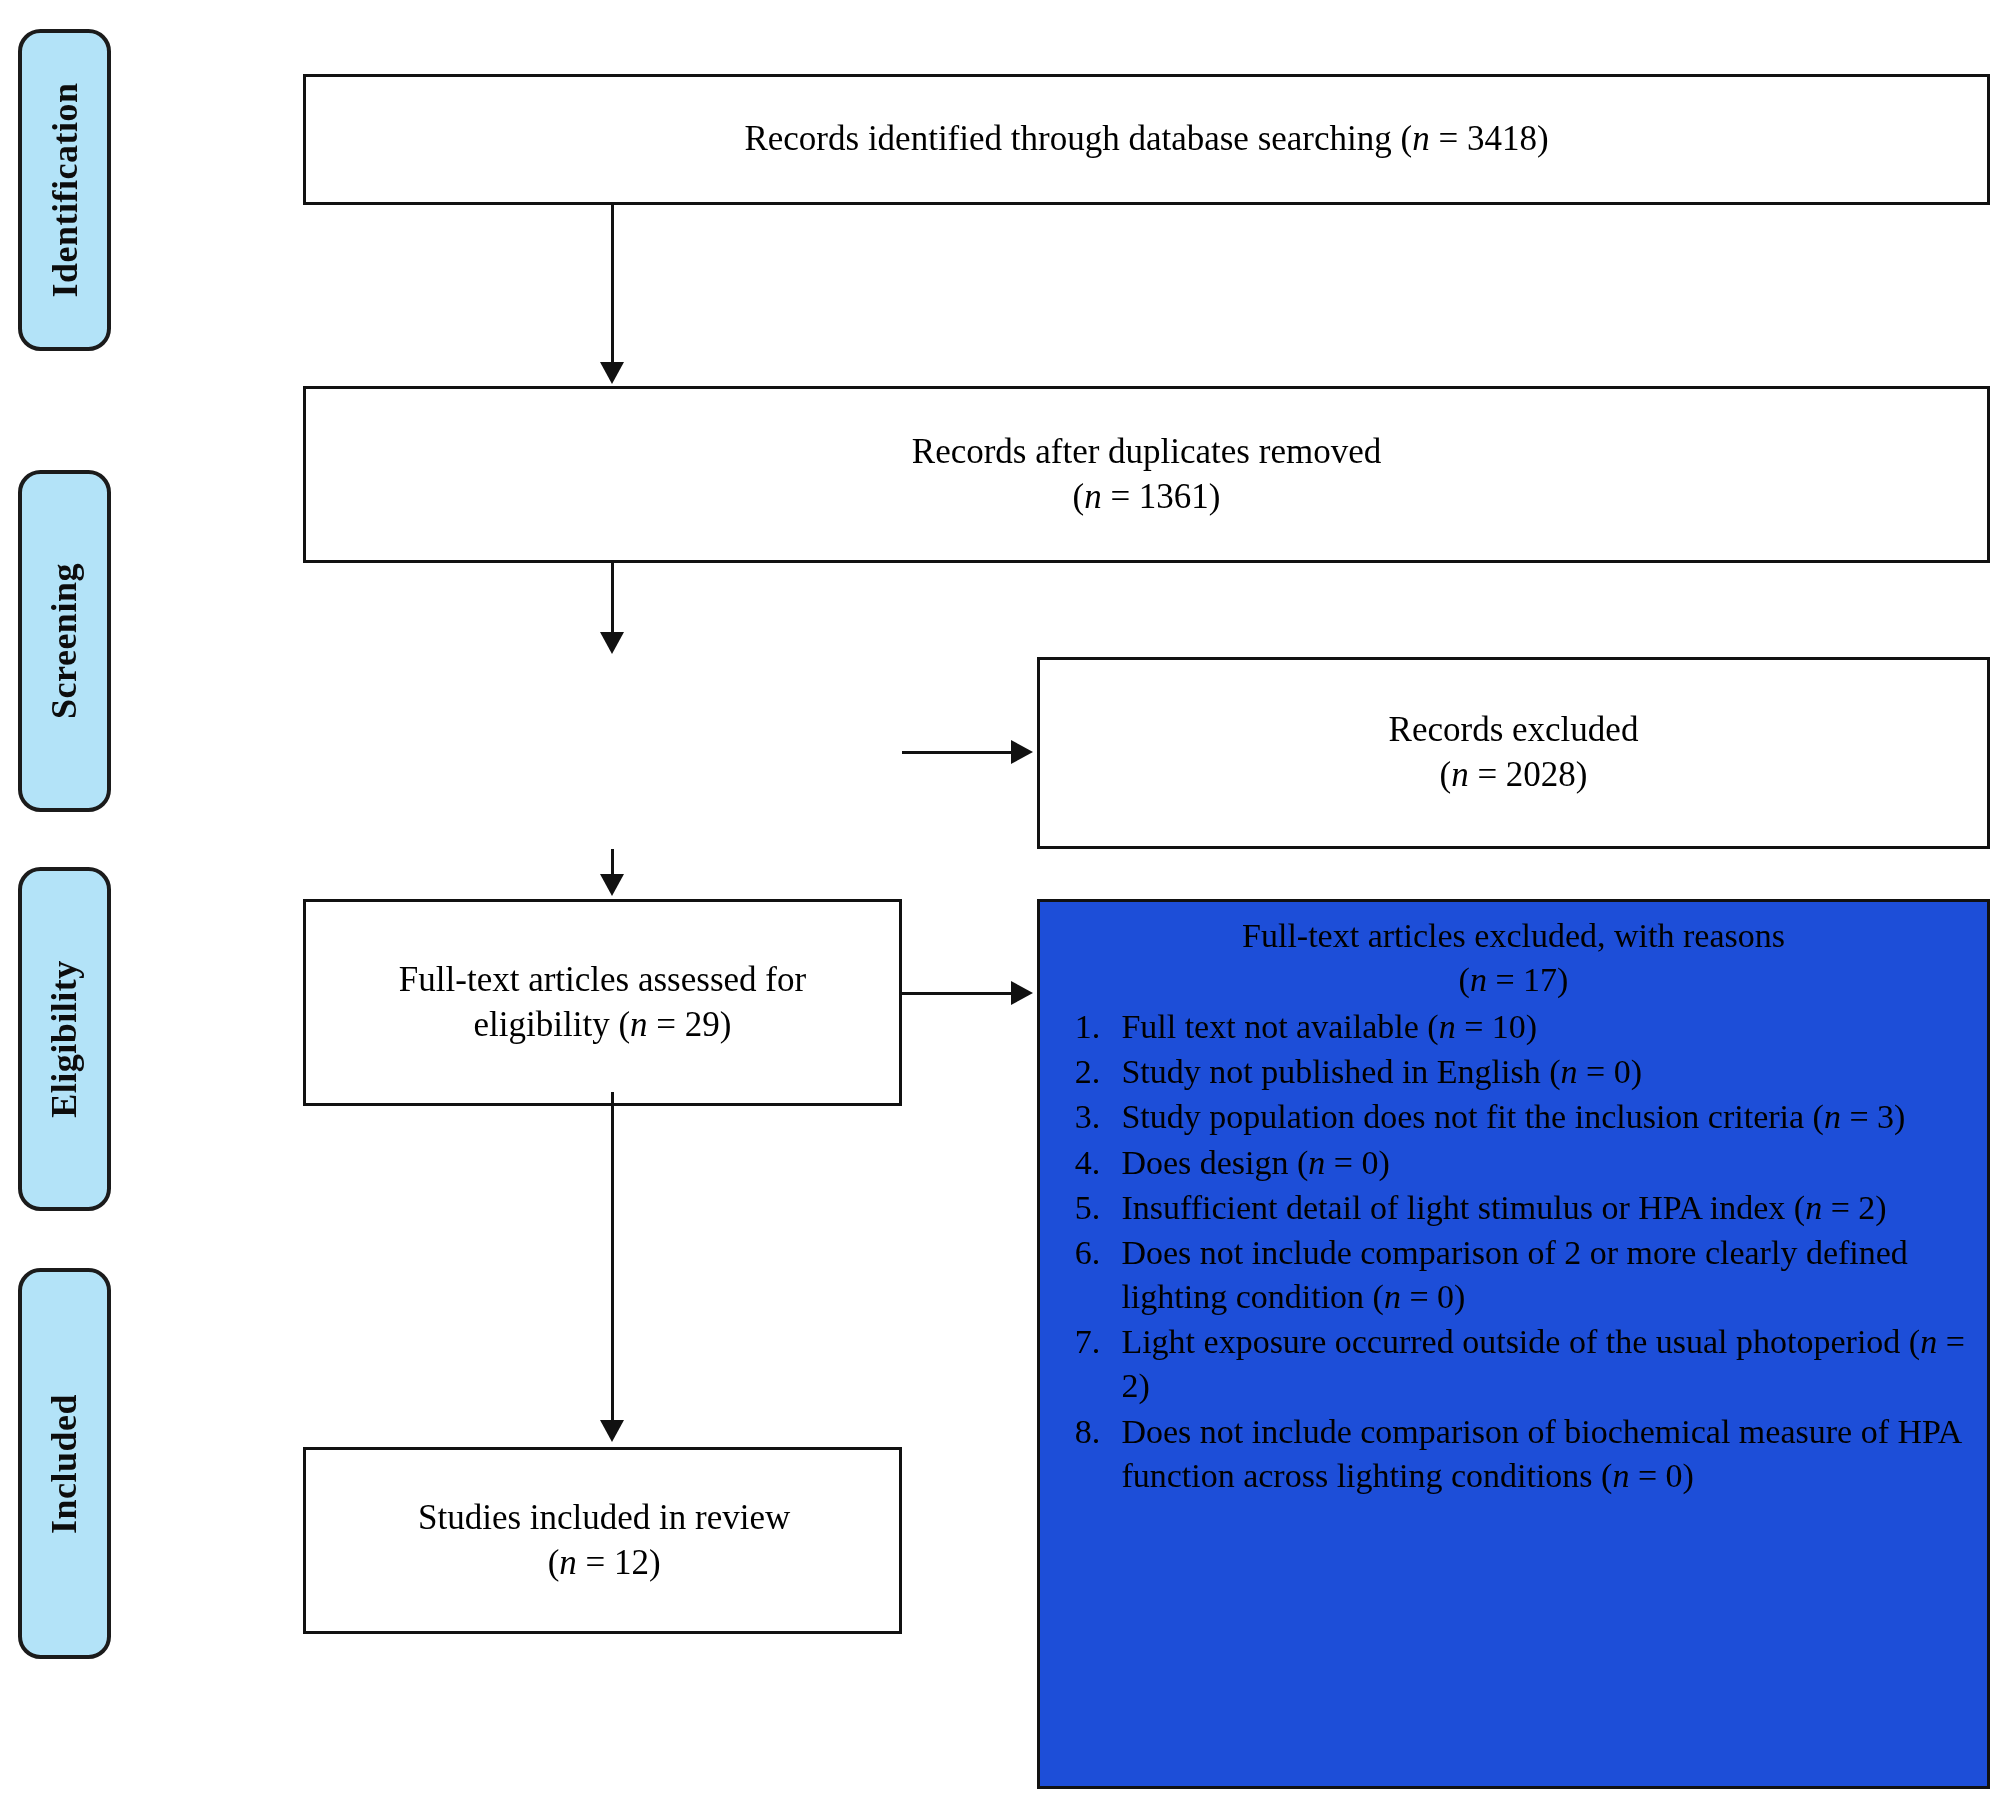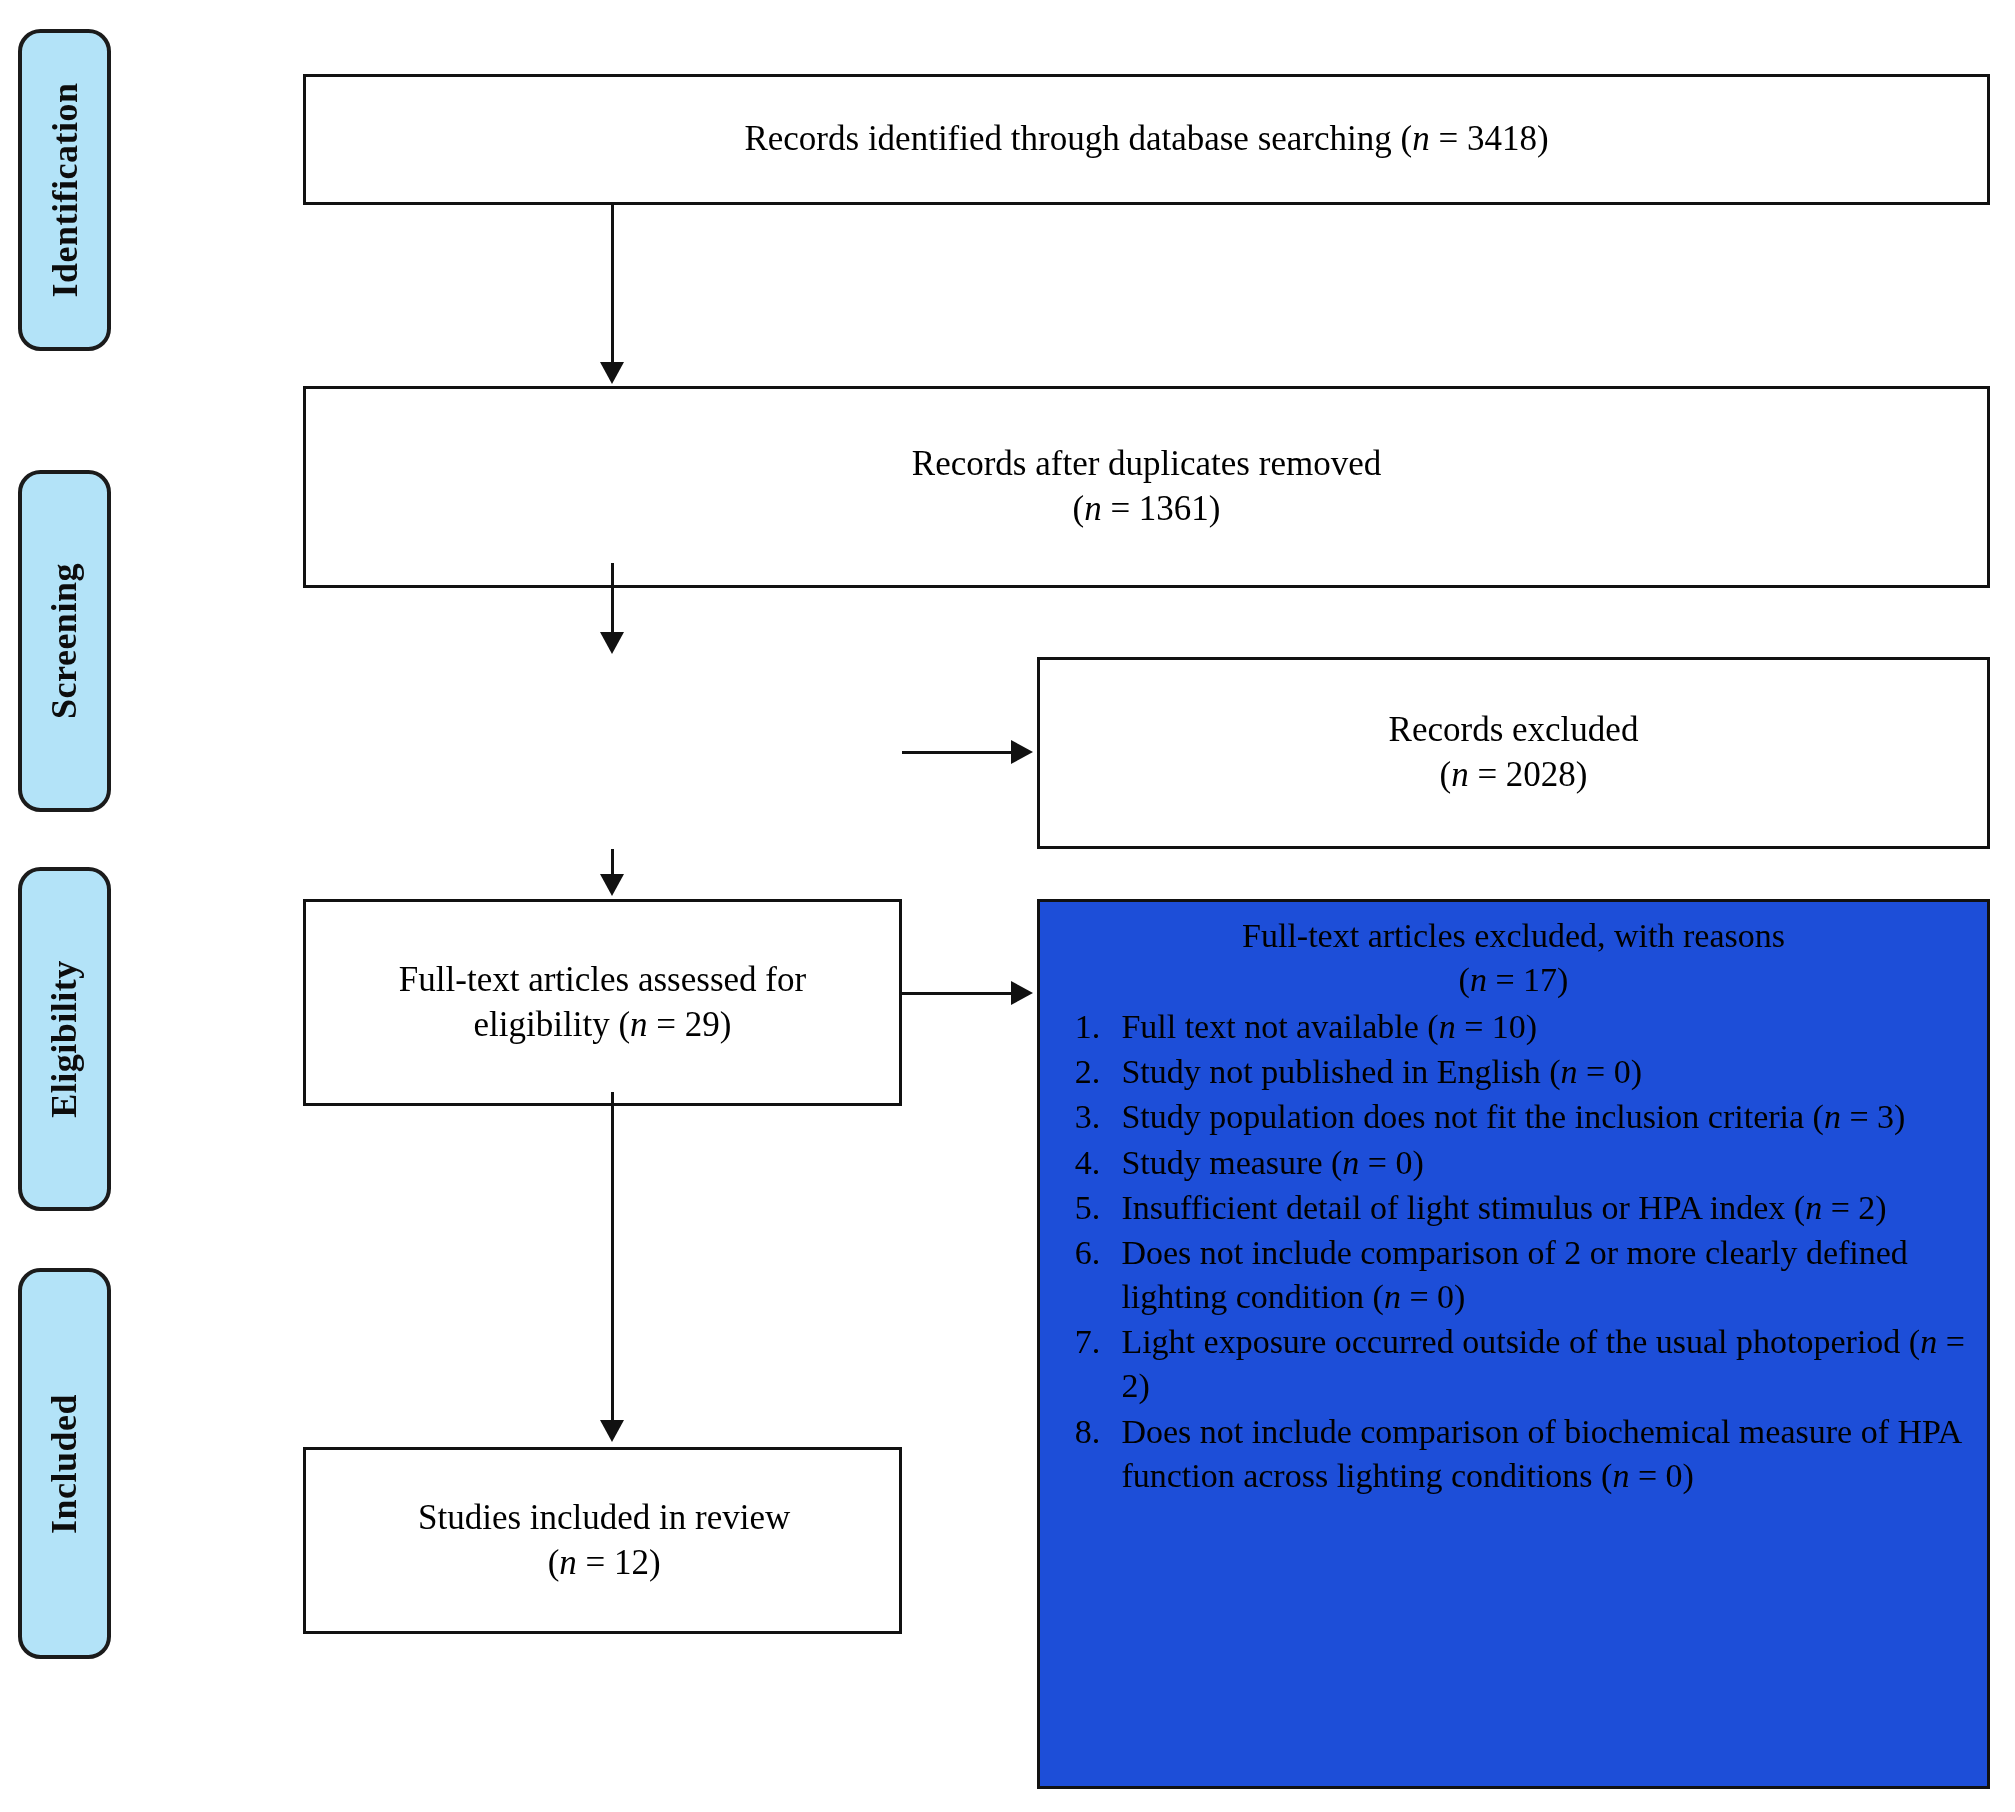--- a/index.html
+++ b/index.html
@@ -62,21 +62,21 @@
     justify-content: center;
     text-align: center;
     font-size: 35px;
     line-height: 1.28;
     padding: 4.9px 12.7px;
   }
   .flow-box .line { display: block; }
   .flow-box i { font-style: italic; }
 
   #box-identified    { left: 303px;  top: 74px;  width: 1687px; height: 131px; }
-  #box-duplicates    { left: 303px;  top: 386px;  width: 1687px; height: 202px; }
+  #box-duplicates    { left: 303px;  top: 386px;  width: 1687px; height: 177px; }
   #box-screened      { left: 303px;  top: 657px; width: 599px; height: 192px; }
   #box-excluded      { left: 1037px; top: 657px; width: 953px; height: 192px; }
   #box-fulltext      { left: 303px;  top: 899px; width: 599px; height: 207px; }
   #box-studies       { left: 303px;  top: 1447px; width: 599px; height: 187px; padding-left: 16px; }
 
   
   #box-reasons {
     position: absolute;
     left: 1037px; top: 899px;
     width: 953px; height: 890px;
@@ -193,21 +193,21 @@
     <span class="line">(<i>n</i><span> = 12)</span></span>
   </div>
 
   <div id="box-reasons">
     <span class="reasons-title">Full-text articles excluded, with reasons</span>
     <span class="reasons-count">(<i>n</i><span> = 17)</span></span>
     <ol>
       <li><span>Full text not available (</span><i>n</i><span> = 10)</span></li>
       <li><span>Study not published in English (</span><i>n</i><span> = 0)</span></li>
       <li><span>Study population does not fit the inclusion criteria (</span><i>n</i><span> = 3)</span></li>
-      <li><span>Study measure (</span><i>n</i><span> = 0)</span></li>
+      <li><span>Does design (</span><i>n</i><span> = 0)</span></li>
       <li><span>Insufficient detail of light stimulus or HPA index (</span><i>n</i><span> = 2)</span></li>
       <li><span>Does not include comparison of 2 or more clearly defined lighting condition (</span><i>n</i><span> = 0)</span></li>
       <li><span>Light exposure occurred outside of the usual photoperiod (</span><i>n</i><span> = 2)</span></li>
       <li><span>Does not include comparison of biochemical measure of HPA function across lighting conditions (</span><i>n</i><span> = 0)</span></li>
     </ol>
   </div>
 
   <div class="v-line" id="vl-1"></div>
   <div class="arrow-down" id="ar-1"></div>
 

